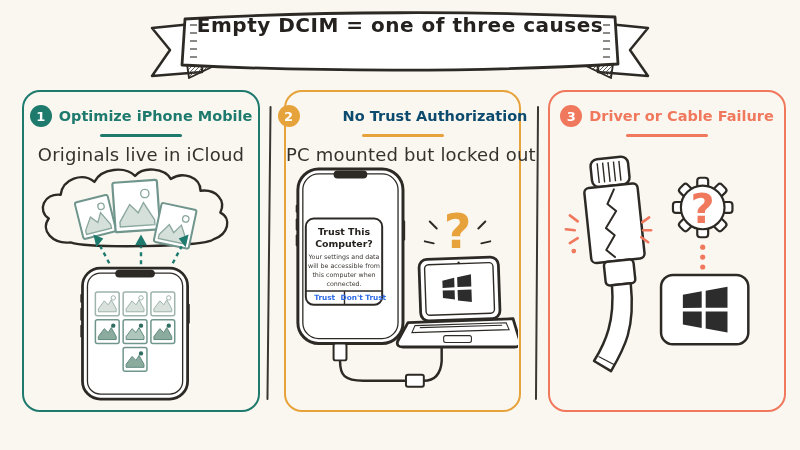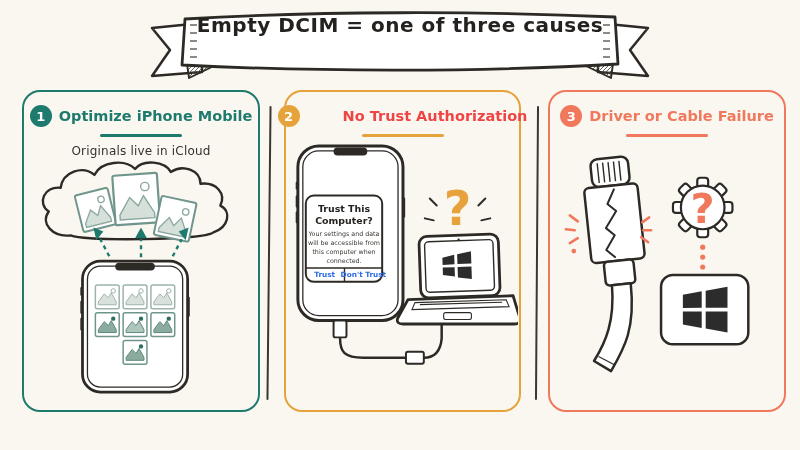--- a/index.html
+++ b/index.html
@@ -33,28 +33,28 @@
   .num-circle {
     flex:0 0 auto; width:22px; height:22px; border-radius:50%;
     color:#fff; font-size:13px; font-weight:700;
     display:flex; align-items:center; justify-content:center;
   }
   .panel-1 .num-circle { background:#1f7a6e; }
   .panel-2 .num-circle { background:#e7a33b; }
   .panel-3 .num-circle { background:#f0785c; }
   .panel-title { font-size:14.5px; font-weight:700; white-space:nowrap; }
   .panel-1 .panel-title { color:#1f7a6e; }
-  .panel-2 .panel-title { color:#ef4444;margin-left:36px; }
+  .panel-2 .panel-title { color:#0c4a6e;margin-left:36px; }
   .panel-3 .panel-title { color:#f0785c; }
   .title-underline { width:82px; height:3px; border-radius:2px; margin:7px auto 7px; }
   .panel-1 .title-underline { background:#1f7a6e; }
   .panel-2 .title-underline { background:#e7a33b; }
   .panel-3 .title-underline { background:#f0785c; }
   .panel-subtitle {
-    text-align:center; font-size:12px; color:#35322e; letter-spacing:.2px;
+    text-align:center; font-size:18px; color:#35322e; letter-spacing:.2px;
     white-space:nowrap;
   }
   .panel-art { display:block; margin:2px auto 0; }
   
   .v-divider {
     position:absolute; top:106px; height:294px; width:2px;
     background:#3a3733; border-radius:1px;
   }
   .v-divider.d1 { left:268px; transform:rotate(.6deg); }
   .v-divider.d2 { left:536px; transform:rotate(.4deg); }
@@ -187,20 +187,21 @@
     </g>
   </svg>
 </section>
 
 <section class="panel panel-2">
   <div class="panel-header">
     <span class="num-circle">2</span>
     <span class="panel-title">No Trust Authorization</span>
   </div>
   <div class="title-underline"></div>
+  <div class="panel-subtitle">PC mounted but locked out</div>
 
   <svg class="panel-art" viewBox="0 0 231 240" width="231" height="238">
 
     <g>
       <rect x="10" y="2" width="106" height="176" rx="21" fill="#ffffff" stroke="#2d2a26" stroke-width="3"></rect>
       <rect x="15" y="7" width="96" height="166" rx="16" fill="#ffffff" stroke="#2d2a26" stroke-width="1.3"></rect>
       <rect x="46" y="3.5" width="34" height="8" rx="4" fill="#2d2a26"></rect>
       <g fill="#2d2a26">
         <rect x="7.8" y="38" width="2.4" height="8" rx="1"></rect>
         <rect x="7.8" y="52" width="2.4" height="12" rx="1"></rect>

